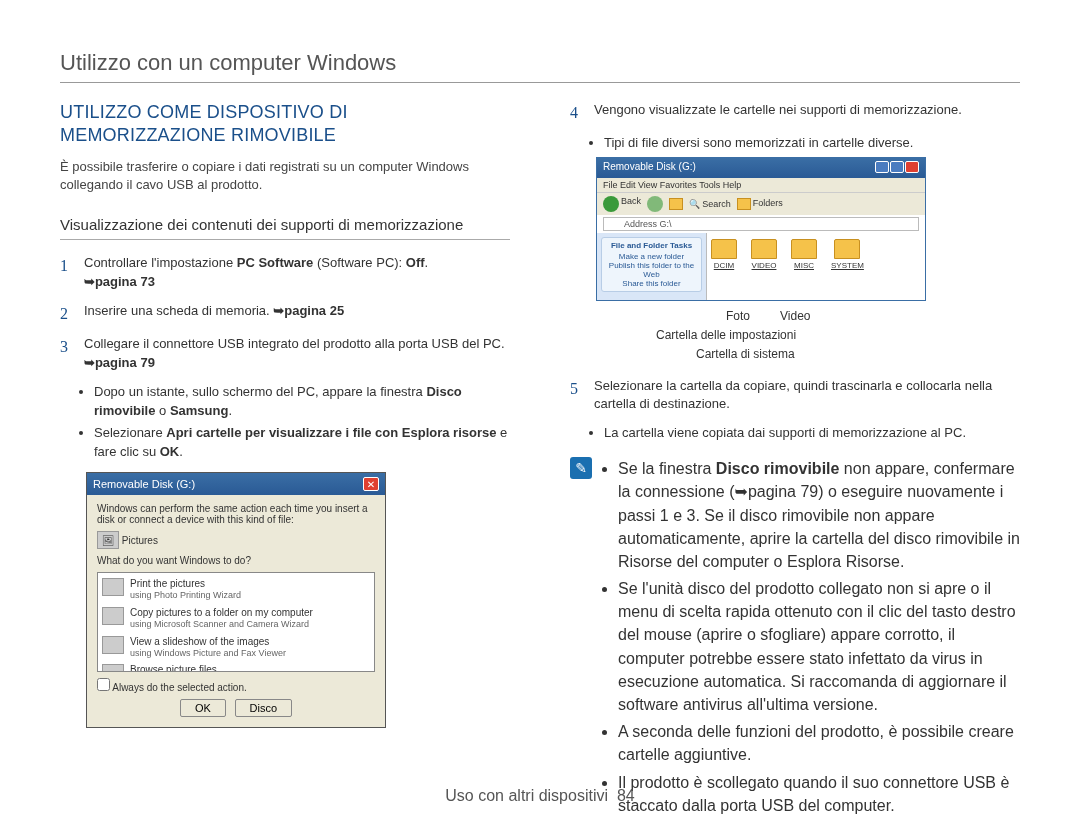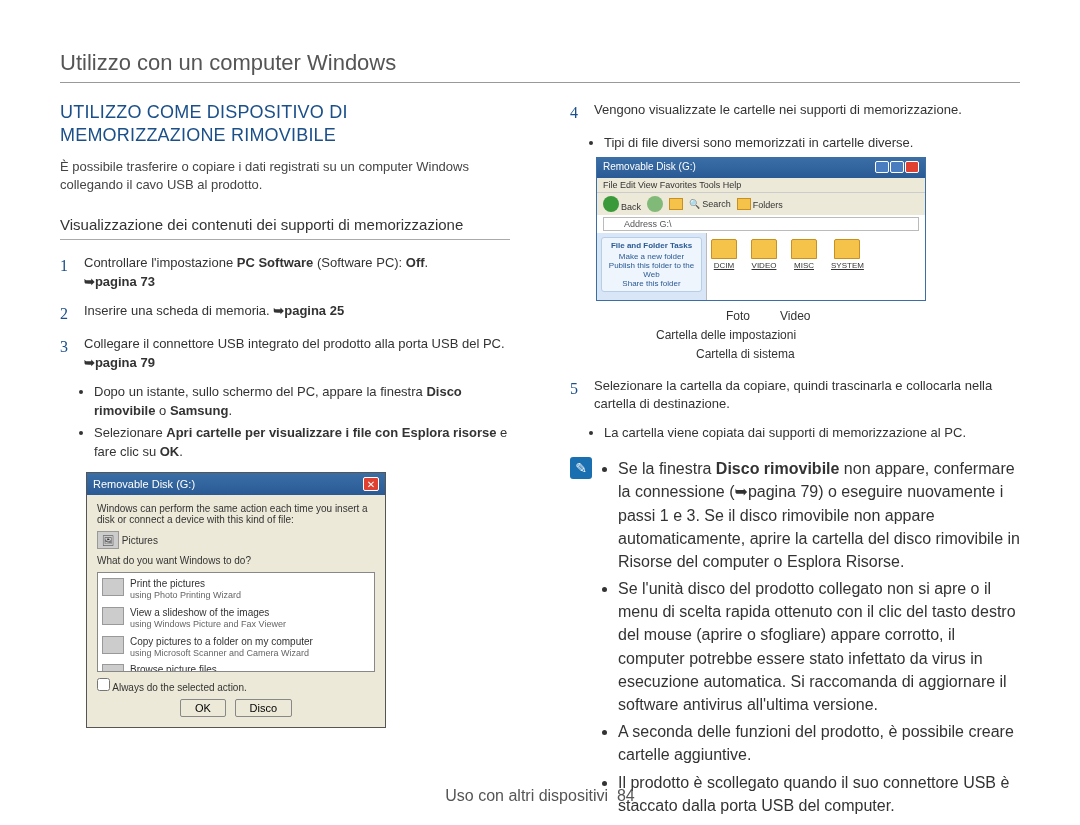--- a/index.html
+++ b/index.html
@@ -104,21 +104,21 @@
     background: linear-gradient(#3a6ea5,#2a5a95); color: #fff; padding: 3px 6px;
     display: flex; justify-content: space-between; font-size: 10px;
   }
   .exp-title .winbtns span {
     display: inline-block; width: 14px; height: 12px; background: #4a7cc0; border: 1px solid #fff;
     margin-left: 1px; border-radius: 2px;
   }
   .exp-title .winbtns span.close { background: #e04030; }
   .exp-menu { background: #ece9d8; padding: 2px 6px; color: #333; }
   .exp-toolbar { background: #ece9d8; padding: 3px 6px; display: flex; gap: 6px; align-items: center; border-top: 1px solid #ccc; }
-  .tb-btn { display: inline-flex; align-items: flex-end; gap: 2px; }
+  .tb-btn { display: inline-flex; align-items: flex-start; gap: 2px; }
   .tb-circle { width: 16px; height: 16px; border-radius: 50%; background: #3a9a3a; display: inline-block; }
   .tb-circle.fwd { background: #3a9a3a; opacity: .6; }
   .tb-folder { width: 14px; height: 12px; background: #f5c24a; display: inline-block; border: 1px solid #c89020; }
   .exp-addr { background: #fff; border: 1px solid #bbb; margin: 2px 6px; padding: 1px 20px; color: #555; }
   .exp-main { display: flex; }
   .exp-side {
     width: 110px; background: #d9e6f7; padding: 4px; font-size: 8px; color: #2a5a95;
     border-right: 1px solid #bbb;
   }
   .exp-side .panel { background: #eef5fc; border: 1px solid #b8cde6; border-radius: 3px; padding: 3px 4px; margin-bottom: 4px; text-align: center; }
@@ -206,29 +206,29 @@
           <div class="item">
               <span class="item-icon"></span>
               <div class="item-text">
                 <div>Print the pictures</div>
                 <div class="item-sub">using Photo Printing Wizard</div>
               </div>
             </div>
           <div class="item">
               <span class="item-icon"></span>
               <div class="item-text">
+                <div>Copy pictures to a folder on my computer</div>
+                <div class="item-sub">using Microsoft Scanner and Camera Wizard</div>
+              </div>
+            </div>
+          <div class="item">
+              <span class="item-icon"></span>
+              <div class="item-text">
                 <div>View a slideshow of the images</div>
                 <div class="item-sub">using Windows Picture and Fax Viewer</div>
-              </div>
-            </div>
-          <div class="item">
-              <span class="item-icon"></span>
-              <div class="item-text">
-                <div>Copy pictures to a folder on my computer</div>
-                <div class="item-sub">using Microsoft Scanner and Camera Wizard</div>
               </div>
             </div>
           <div class="item">
               <span class="item-icon"></span>
               <div class="item-text">
                 <div>Browse picture files</div>
                 <div class="item-sub">using MediaShow</div>
               </div>
             </div>
           <div class="item sel">

